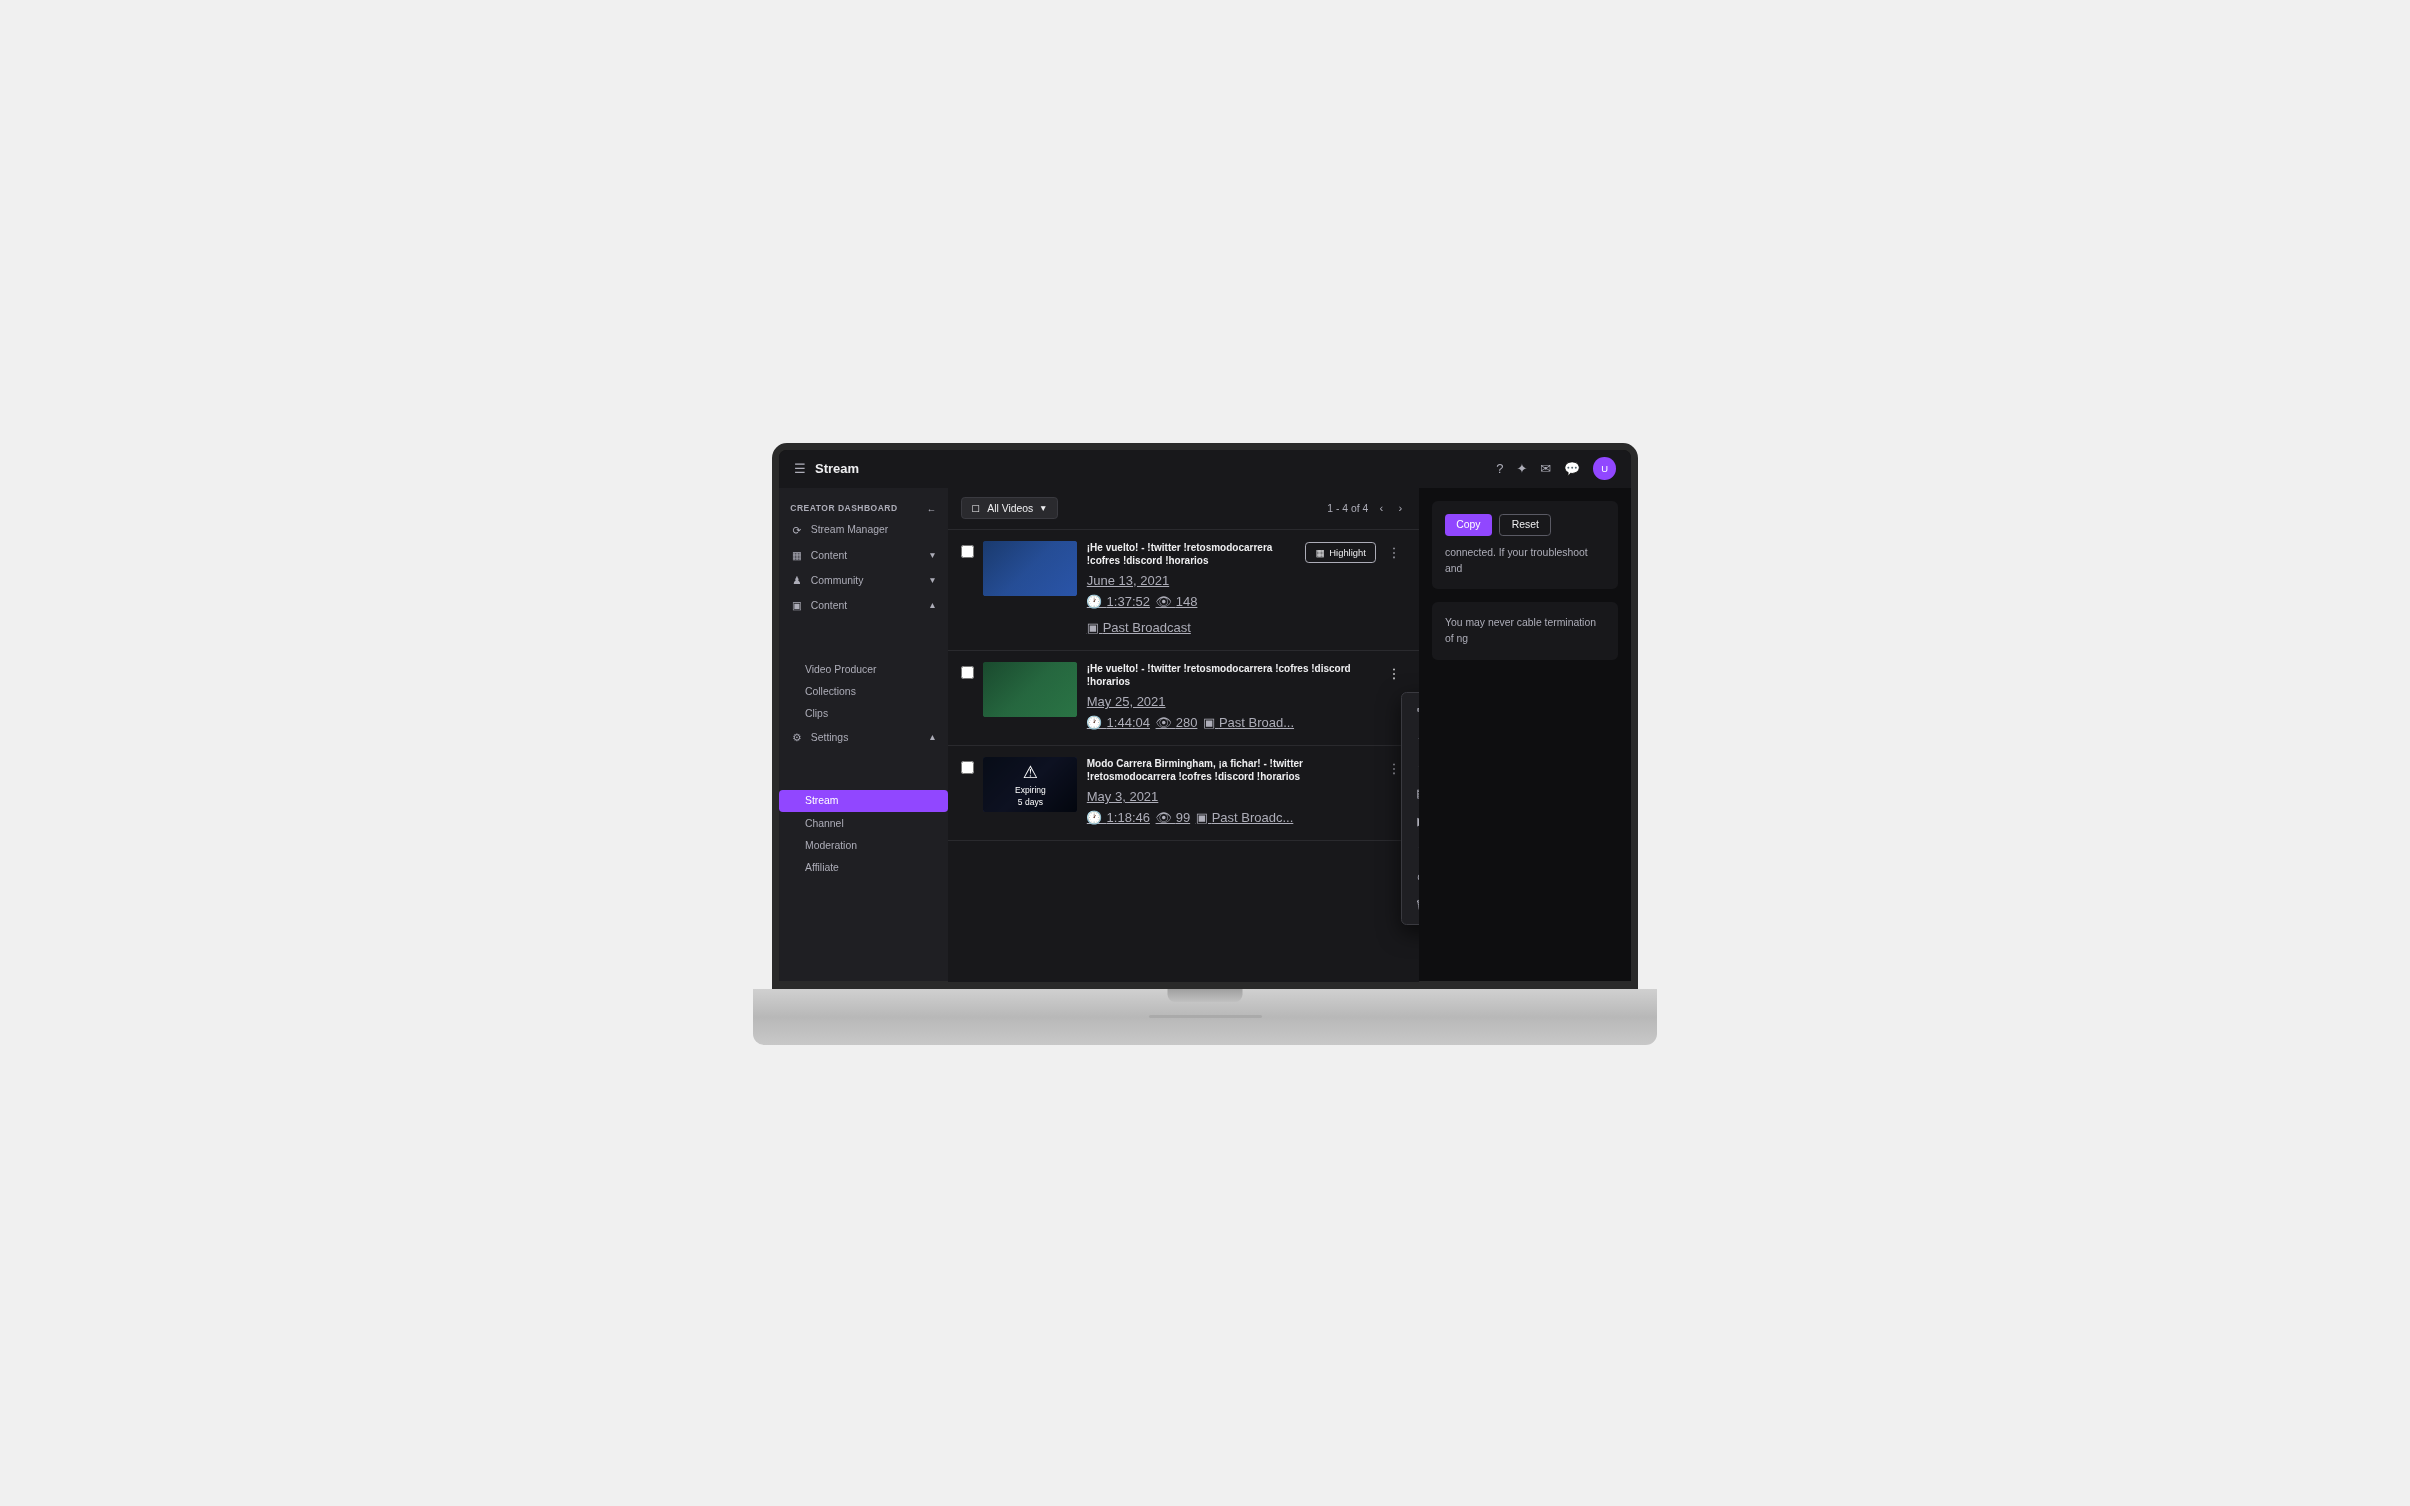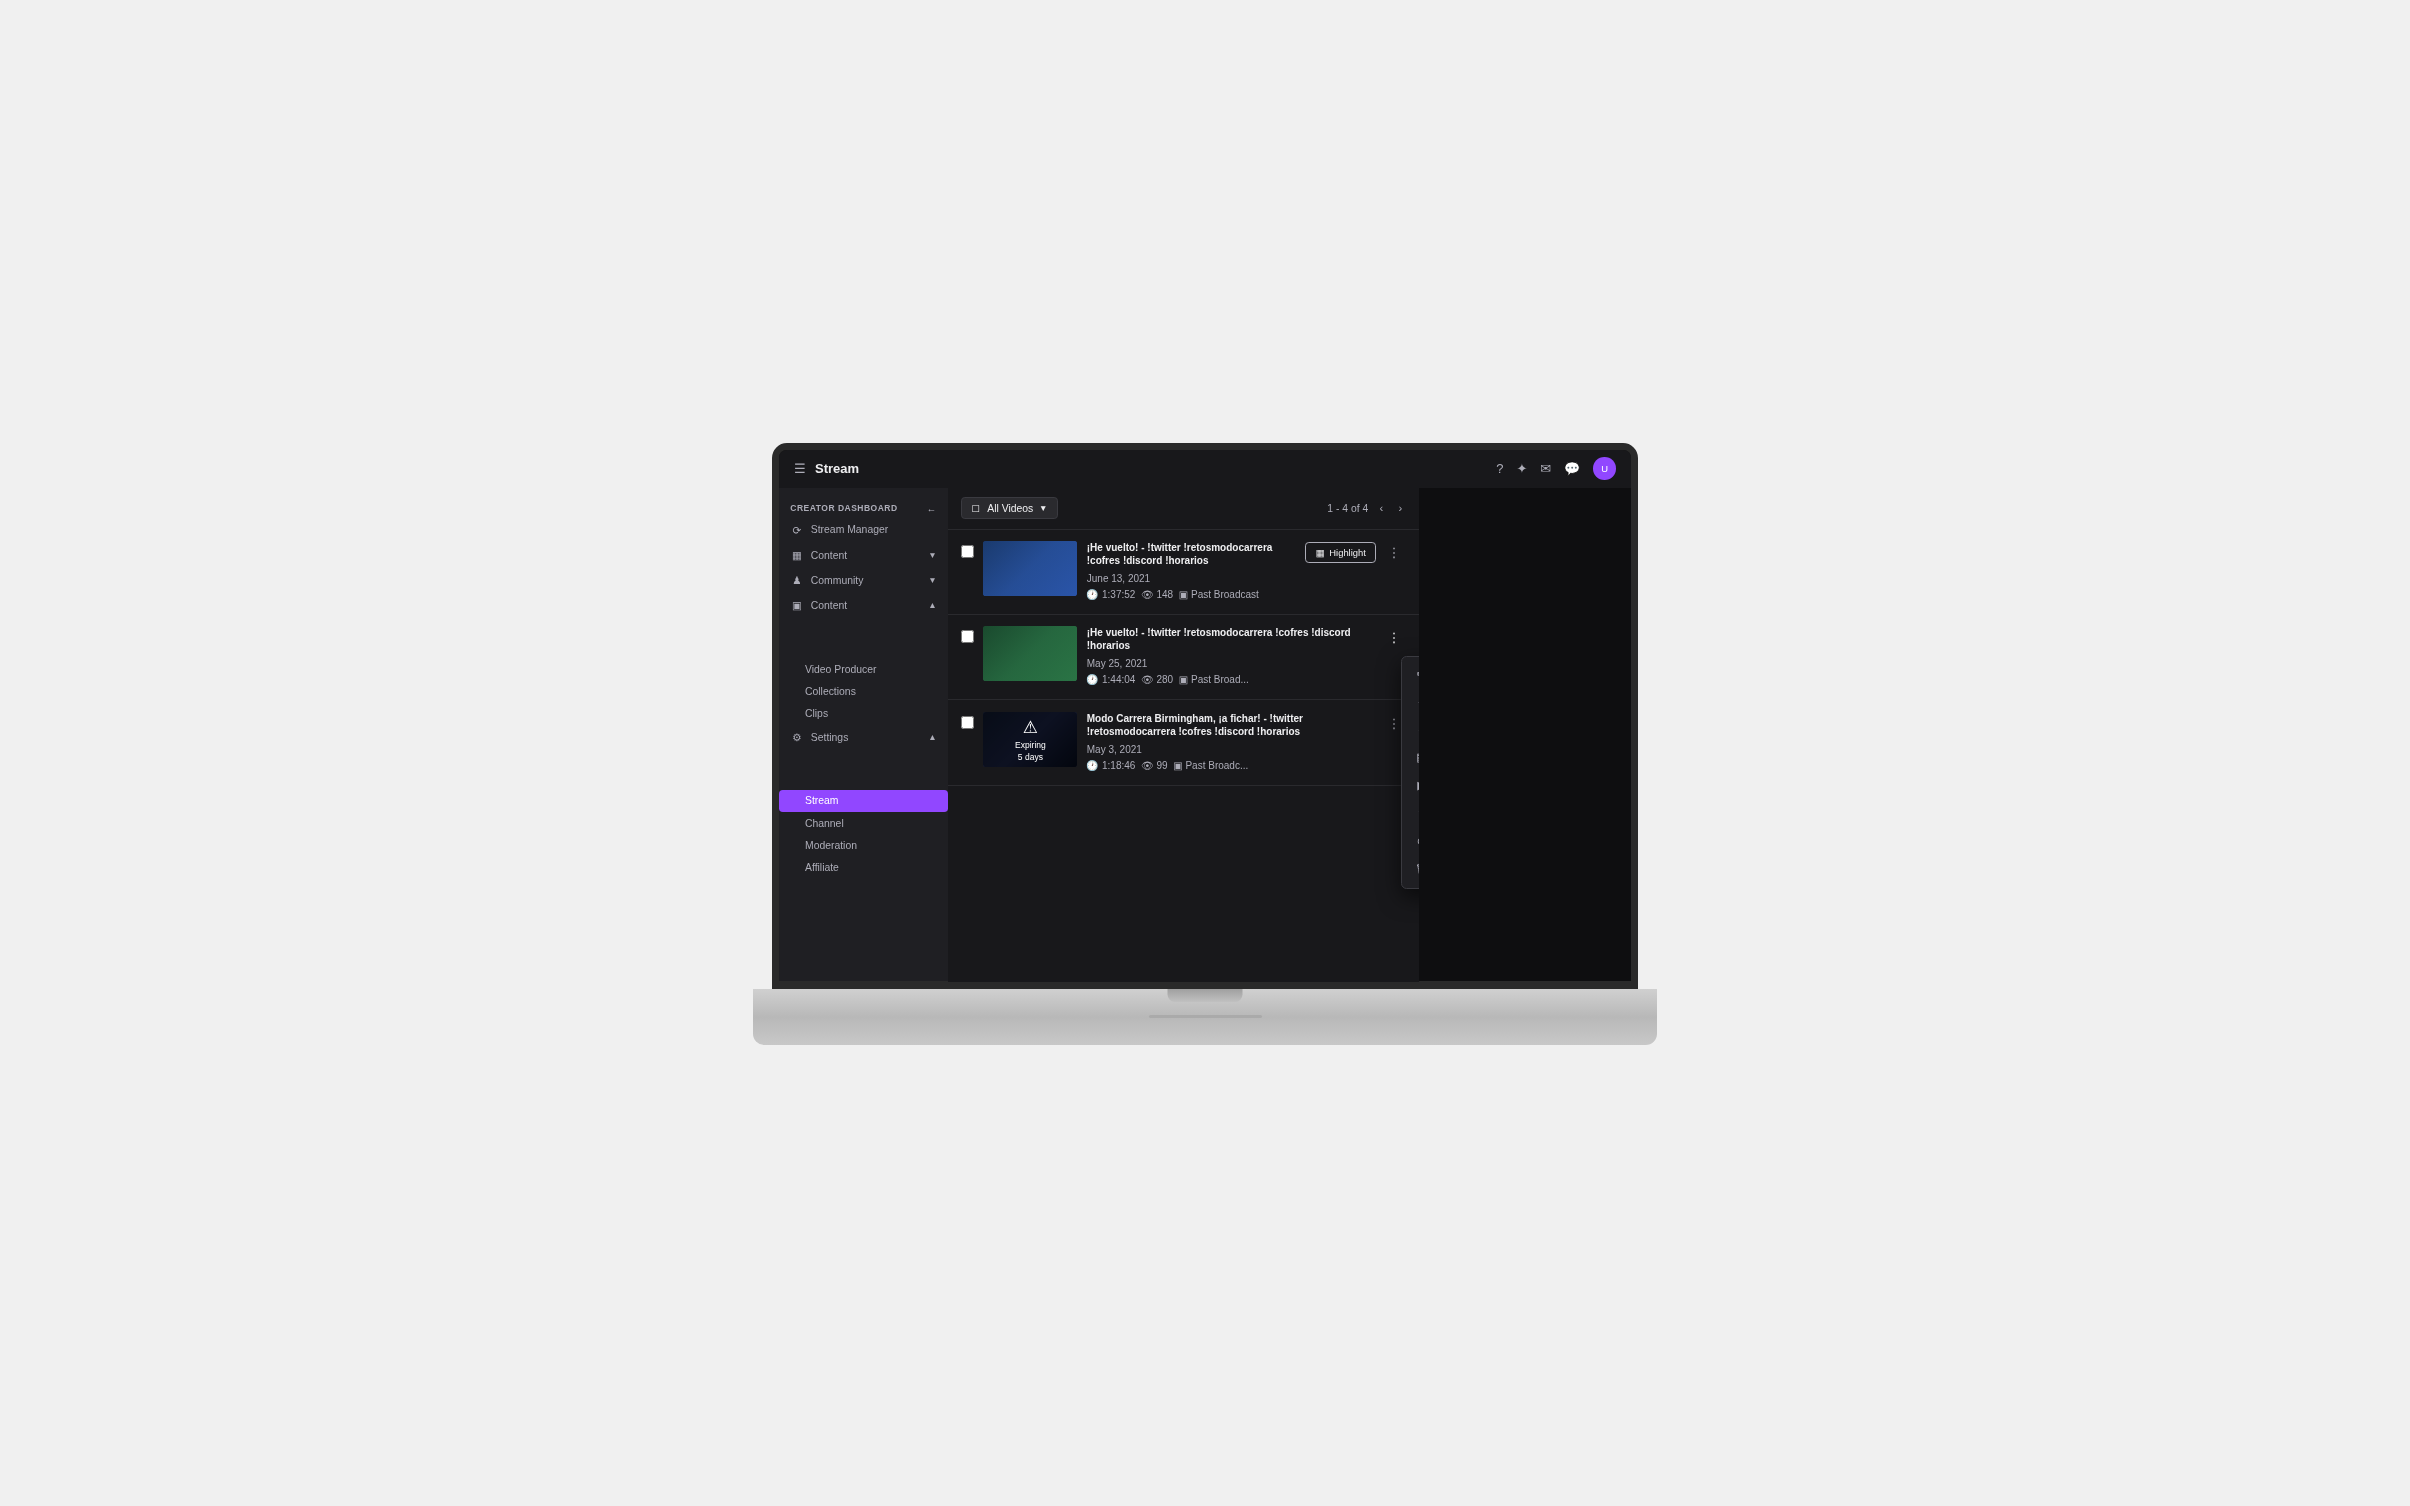--- a/index.html
+++ b/index.html
@@ -291,22 +291,23 @@
       line-height: 1.3;
       margin-bottom: 3.8px;
       overflow: hidden;
       display: -webkit-box;
       -webkit-line-clamp: 2;
       -webkit-box-orient: vertical;
     }
 
     .video-meta {
       color: #adadb8;
-      font-size: 10px;
+      font-size: 13px;
       line-height: 1.6;
+      text-decoration: underline;
     }
 
     .video-meta-row {
       display: flex;
       align-items: center;
       gap: 5.6px;
       flex-wrap: wrap;
     }
 
     .video-actions {
@@ -672,20 +673,32 @@
                   </div>
                 </div>
               </div>
               <div class="video-actions">
                 <button class="more-btn">⋮</button>
               </div>
             </div>
 
           </div>
 
+          <div class="right-panel">
+            <div class="right-panel-card">
+              <div class="copy-reset-row">
+                <button class="copy-btn">Copy</button>
+                <button class="reset-btn">Reset</button>
+              </div>
+              <div>connected. If your troubleshoot and</div>
+            </div>
+            <div class="right-panel-card">
+              <div>You may never cable termination of ng</div>
+            </div>
+          </div>
 
         </div>
       </div>
     </div>
   </div>
 
   <div class="laptop-chin"></div>
 
   <div class="laptop-base">
     <div class="laptop-notch"></div>

